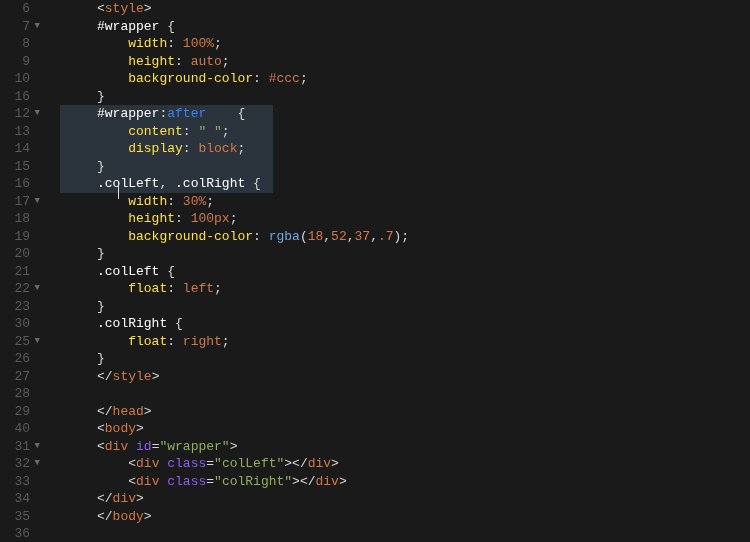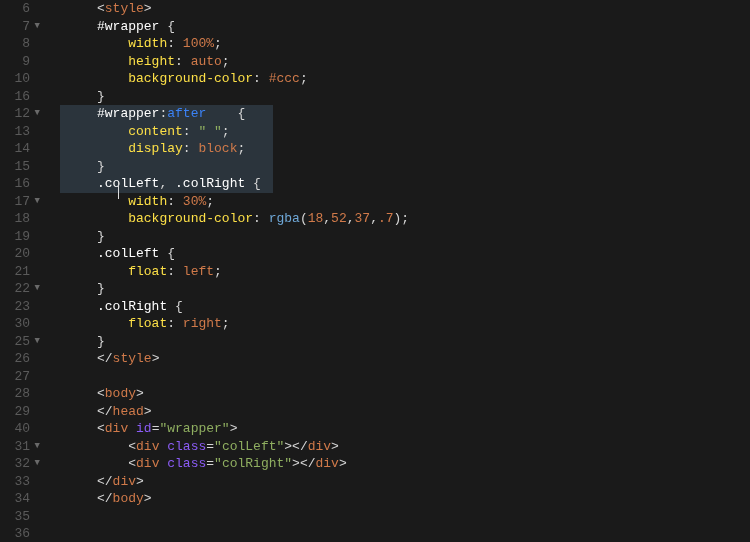--- a/index.html
+++ b/index.html
@@ -227,32 +227,33 @@
         <div class="code-line"><span class="t-default">    </span><span class="t-prop">width</span><span class="t-punct">: </span><span class="t-val">100%</span><span class="t-punct">;</span></div>
         <div class="code-line"><span class="t-default">    </span><span class="t-prop">height</span><span class="t-punct">: </span><span class="t-val">auto</span><span class="t-punct">;</span></div>
         <div class="code-line"><span class="t-default">    </span><span class="t-prop">background-color</span><span class="t-punct">: </span><span class="t-val">#ccc</span><span class="t-punct">;</span></div>
         <div class="code-line"><span class="t-brace">}</span></div>
         <div class="code-line"><span class="t-sel">#wrapper</span><span class="t-punct">:</span><span class="t-pseudo">after</span><span class="t-default">    </span><span class="t-brace">{</span></div>
         <div class="code-line"><span class="t-default">    </span><span class="t-prop">content</span><span class="t-punct">: </span><span class="t-str">" "</span><span class="t-punct">;</span></div>
         <div class="code-line"><span class="t-default">    </span><span class="t-prop">display</span><span class="t-punct">: </span><span class="t-val">block</span><span class="t-punct">;</span></div>
         <div class="code-line"><span class="t-brace">}</span></div>
         <div class="code-line"><span class="t-sel">.colLeft</span><span class="t-punct">, </span><span class="t-sel">.colRight </span><span class="t-brace">{</span></div>
         <div class="code-line"><span class="t-default">    </span><span class="t-prop">width</span><span class="t-punct">: </span><span class="t-val">30%</span><span class="t-punct">;</span></div>
+        <div class="code-line"><span class="t-default">    </span><span class="t-prop">height</span><span class="t-punct">: </span><span class="t-val">100px</span><span class="t-punct">;</span></div>
         <div class="code-line"><span class="t-default">    </span><span class="t-prop">background-color</span><span class="t-punct">: </span><span class="t-func">rgba</span><span class="t-punct">(</span><span class="t-num">18</span><span class="t-punct">,</span><span class="t-num">52</span><span class="t-punct">,</span><span class="t-num">37</span><span class="t-punct">,</span><span class="t-num">.7</span><span class="t-punct">);</span></div>
         <div class="code-line"><span class="t-brace">}</span></div>
         <div class="code-line"><span class="t-sel">.colLeft </span><span class="t-brace">{</span></div>
         <div class="code-line"><span class="t-default">    </span><span class="t-prop">float</span><span class="t-punct">: </span><span class="t-val">left</span><span class="t-punct">;</span></div>
         <div class="code-line"><span class="t-brace">}</span></div>
         <div class="code-line"><span class="t-sel">.colRight </span><span class="t-brace">{</span></div>
         <div class="code-line"><span class="t-default">    </span><span class="t-prop">float</span><span class="t-punct">: </span><span class="t-val">right</span><span class="t-punct">;</span></div>
         <div class="code-line"><span class="t-brace">}</span></div>
         <div class="code-line"><span class="t-punct">&lt;/</span><span class="t-tag">style</span><span class="t-punct">&gt;</span></div>
         <div class="code-line"></div>
+        <div class="code-line"><span class="t-punct">&lt;/</span><span class="t-tag">head</span><span class="t-punct">&gt;</span></div>
         <div class="code-line"><span class="t-punct">&lt;</span><span class="t-tag">body</span><span class="t-punct">&gt;</span></div>
-        <div class="code-line"><span class="t-punct">&lt;/</span><span class="t-tag">head</span><span class="t-punct">&gt;</span></div>
         <div class="code-line"><span class="t-punct">&lt;</span><span class="t-tag">div </span><span class="t-attr">id</span><span class="t-punct">=</span><span class="t-str">"wrapper"</span><span class="t-punct">&gt;</span></div>
         <div class="code-line"><span class="t-default">    </span><span class="t-punct">&lt;</span><span class="t-tag">div </span><span class="t-attr">class</span><span class="t-punct">=</span><span class="t-str">"colLeft"</span><span class="t-punct">&gt;&lt;/</span><span class="t-tag">div</span><span class="t-punct">&gt;</span></div>
         <div class="code-line"><span class="t-default">    </span><span class="t-punct">&lt;</span><span class="t-tag">div </span><span class="t-attr">class</span><span class="t-punct">=</span><span class="t-str">"colRight"</span><span class="t-punct">&gt;&lt;/</span><span class="t-tag">div</span><span class="t-punct">&gt;</span></div>
         <div class="code-line"><span class="t-punct">&lt;/</span><span class="t-tag">div</span><span class="t-punct">&gt;</span></div>
         <div class="code-line"><span class="t-punct">&lt;/</span><span class="t-tag">body</span><span class="t-punct">&gt;</span></div>
       </div>
   </div>
 </div>
 
 </body></html>

